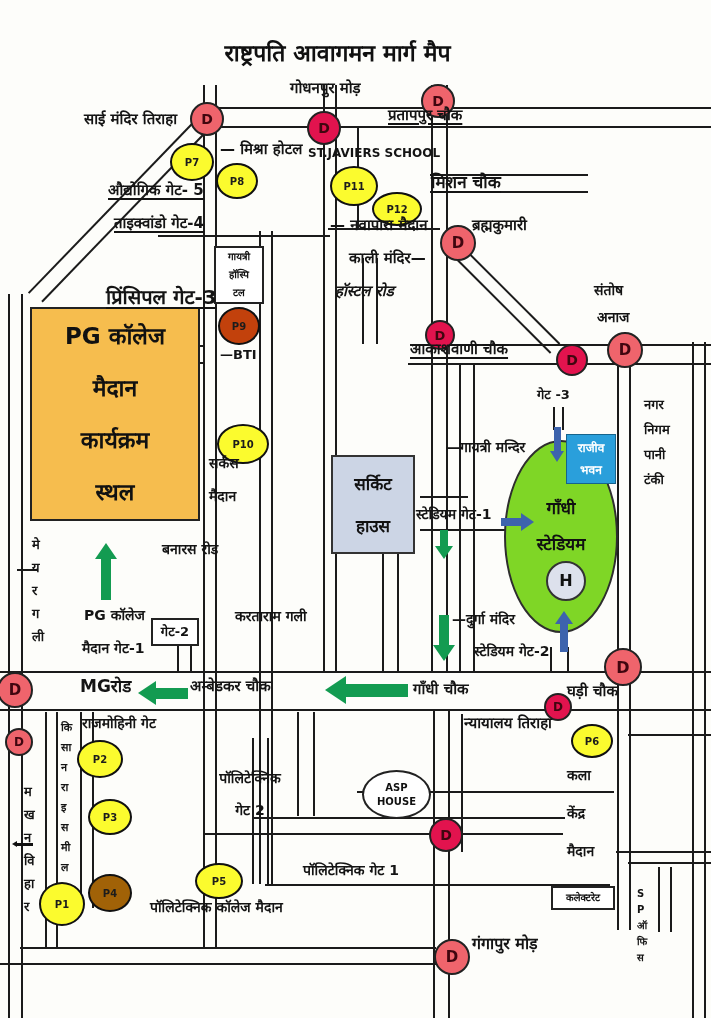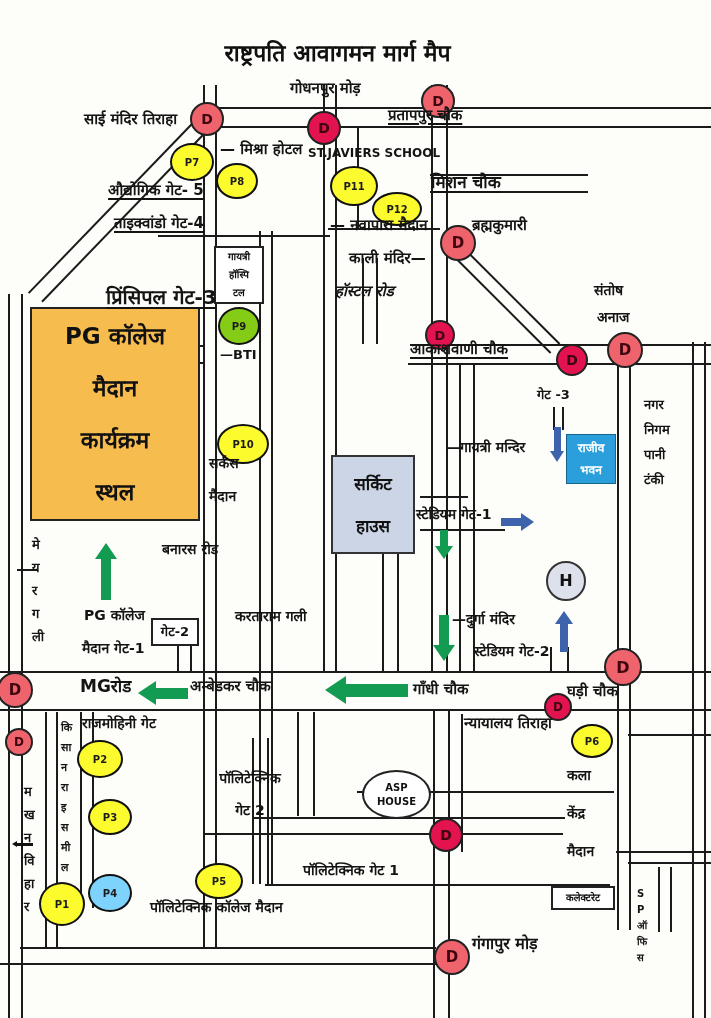--- a/index.html
+++ b/index.html
@@ -98,20 +98,24 @@
     </div>
     <div class="shape" style="left: 214px; top: 246px; width: 50px; height: 58px; background: rgb(255, 255, 255); border: 2px solid rgb(34, 34, 34); font-size: 10px;">
       <div style="line-height: 18px;">गायत्री</div>
       <div style="line-height: 18px;">हॉस्पि</div>
       <div style="line-height: 18px;">टल</div>
     </div>
     <div class="shape" style="left: 331px; top: 455px; width: 84px; height: 99px; background: rgb(204, 213, 229); border: 2px solid rgb(51, 51, 51); font-size: 17px;">
       <div style="line-height: 42px;">सर्किट</div>
       <div style="line-height: 42px;">हाउस</div>
     </div>
+    <div class="shape ellipse" style="left: 504px; top: 440px; width: 114px; height: 193px; background: rgb(127, 214, 38); border: 2px solid rgb(46, 46, 46); font-size: 17px; justify-content: flex-start; padding-top: 48px;">
+      <div style="line-height: 36px;">गाँधी</div>
+      <div style="line-height: 36px;">स्टेडियम</div>
+    </div>
     <div class="shape" style="left: 566px; top: 434px; width: 50px; height: 50px; background: rgb(42, 159, 219); border: 1px solid rgb(22, 100, 140); font-size: 12px; color: rgb(255, 255, 255);">
       <div style="line-height: 22px;">राजीव</div>
       <div style="line-height: 22px;">भवन</div>
     </div>
     <div class="shape ellipse" style="left: 546px; top: 561px; width: 40px; height: 40px; background: rgb(221, 225, 236); border: 2px solid rgb(51, 51, 51); font-size: 16px;">
       <div style="line-height: 18px;">H</div>
     </div>
     <div class="shape" style="left: 151px; top: 618px; width: 48px; height: 28px; background: rgb(255, 255, 255); border: 2px solid rgb(34, 34, 34); font-size: 13px;">
       <div style="line-height: 14px;">गेट-2</div>
     </div>
@@ -168,25 +172,25 @@
     <div class="marker d-marker" style="left: -3px; top: 672px; width: 36px; height: 36px; background: rgb(239, 100, 108); font-size: 15px;">D</div>
     <div class="marker d-marker" style="left: 5px; top: 728px; width: 28px; height: 28px; background: rgb(239, 100, 108); font-size: 12px;">D</div>
     <div class="marker d-marker" style="left: 604px; top: 648px; width: 38px; height: 38px; background: rgb(239, 100, 108); font-size: 16px;">D</div>
     <div class="marker d-marker" style="left: 544px; top: 693px; width: 28px; height: 28px; background: rgb(226, 19, 78); font-size: 12px;">D</div>
     <div class="marker d-marker" style="left: 429px; top: 818px; width: 34px; height: 34px; background: rgb(226, 19, 78); font-size: 14px;">D</div>
     <div class="marker d-marker" style="left: 434px; top: 939px; width: 36px; height: 36px; background: rgb(239, 100, 108); font-size: 15px;">D</div>
     <div class="marker p-marker" style="left: 170px; top: 143px; width: 44px; height: 38px; background: rgb(251, 251, 46);">P7</div>
     <div class="marker p-marker" style="left: 216px; top: 163px; width: 42px; height: 36px; background: rgb(251, 251, 46);">P8</div>
     <div class="marker p-marker" style="left: 330px; top: 166px; width: 48px; height: 40px; background: rgb(251, 251, 46);">P11</div>
     <div class="marker p-marker" style="left: 372px; top: 192px; width: 50px; height: 34px; background: rgb(251, 251, 46);">P12</div>
-    <div class="marker p-marker" style="left: 218px; top: 307px; width: 42px; height: 38px; background: #84cc16;">P9</div>
+    <div class="marker p-marker" style="left: 218px; top: 307px; width: 42px; height: 38px; background: #c2410c;">P9</div>
     <div class="marker p-marker" style="left: 217px; top: 424px; width: 52px; height: 40px; background: rgb(251, 251, 46);">P10</div>
     <div class="marker p-marker" style="left: 77px; top: 740px; width: 46px; height: 38px; background: rgb(251, 251, 46);">P2</div>
     <div class="marker p-marker" style="left: 88px; top: 799px; width: 44px; height: 36px; background: rgb(251, 251, 46);">P3</div>
-    <div class="marker p-marker" style="left: 88px; top: 874px; width: 44px; height: 38px; background: #7dd3fc;">P4</div>
+    <div class="marker p-marker" style="left: 88px; top: 874px; width: 44px; height: 38px; background: #a16207;">P4</div>
     <div class="marker p-marker" style="left: 39px; top: 882px; width: 46px; height: 44px; background: rgb(251, 251, 46);">P1</div>
     <div class="marker p-marker" style="left: 195px; top: 863px; width: 48px; height: 36px; background: rgb(251, 251, 46);">P5</div>
     <div class="marker p-marker" style="left: 571px; top: 724px; width: 42px; height: 34px; background: rgb(251, 251, 46);">P6</div>
     <div class="lbl" style="left: 290px; top: 79px; font-size: 15px;">
       <div>गोधनपुर मोड़</div>
     </div>
     <div class="lbl" style="left: 84px; top: 110px; font-size: 15px;">
       <div>साई मंदिर तिराहा</div>
     </div>
     <div class="lbl u" style="left: 388px; top: 106px; font-size: 15px;">

